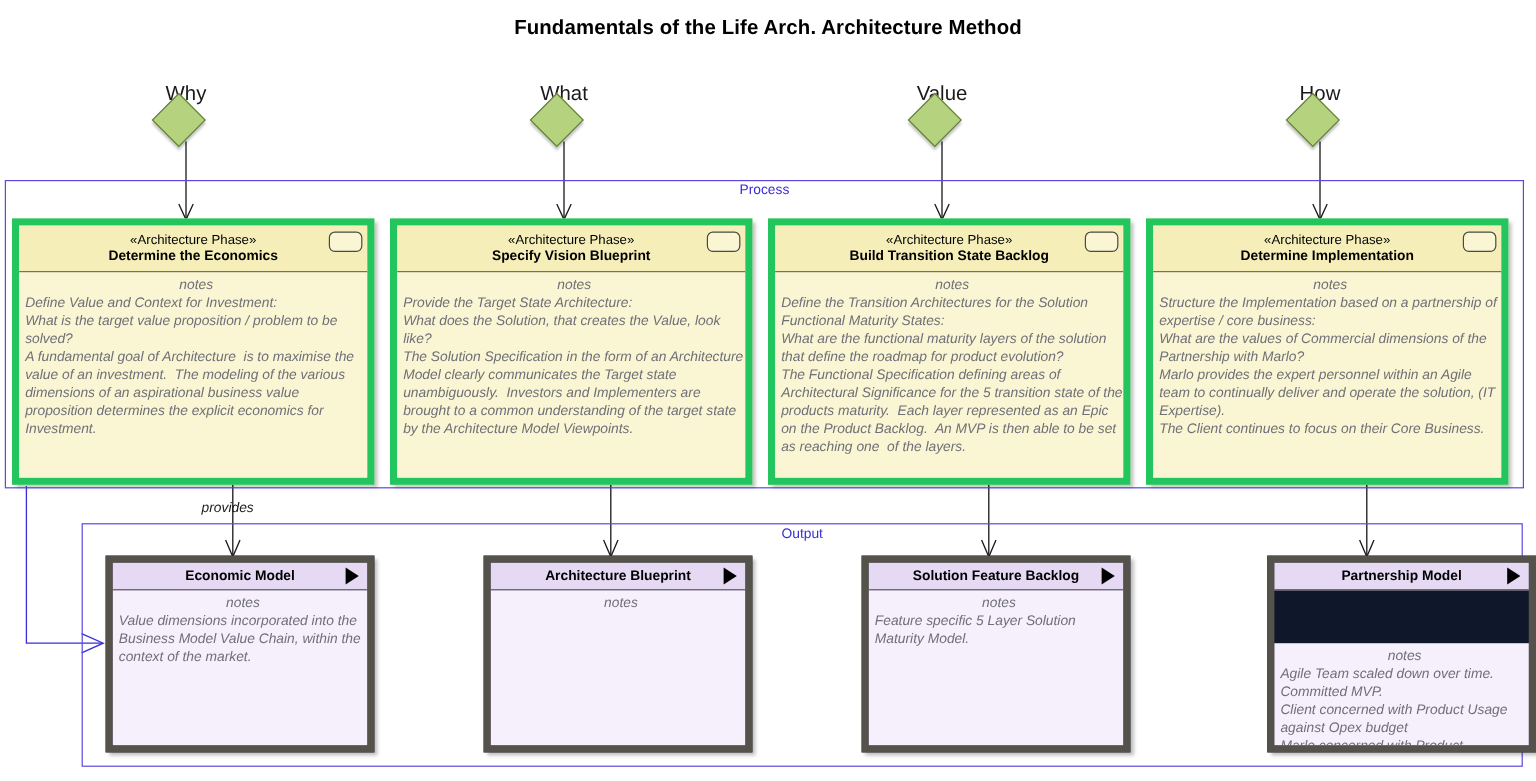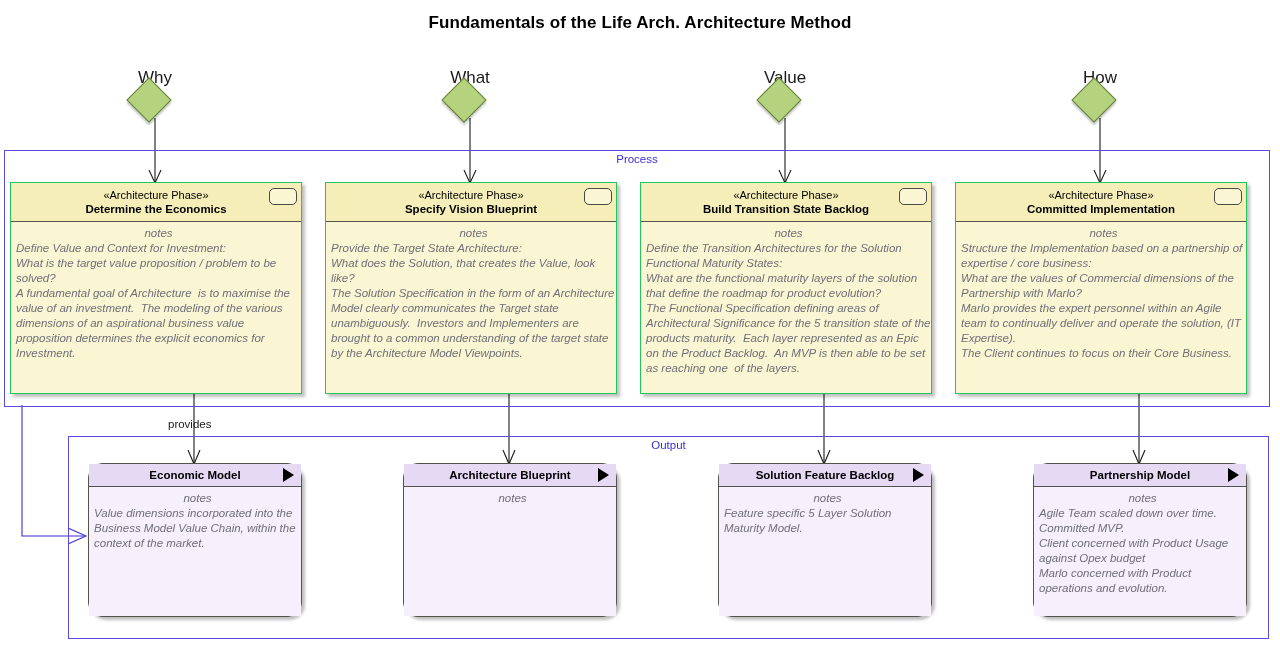--- a/index.html
+++ b/index.html
@@ -37,21 +37,21 @@
   .boundary{
     position:absolute;border:1px solid #5b49e0;background:transparent;
   }
   .boundary-label{
     position:absolute;top:-1px;left:0;width:100%;text-align:center;
     font-size:11.5px;color:#3a2fd6;line-height:18px;
   }
 
   
   .node{
-    position:absolute;border:1px solid #22c55e;background:#fff;
+    position:absolute;border:6px solid #22c55e;background:#fff;
     box-shadow:3px 3px 3px rgba(0,0,0,.25);
     display:flex;flex-direction:column;
   }
   .node .hd{
     position:relative;border-bottom:1px solid #55524b;
     padding:5px 4px 5px 4px;text-align:center;
   }
   .node .stereo{font-size:11px;color:#000;line-height:14px;}
   .node .name{font-size:11.5px;font-weight:bold;color:#000;line-height:14px;}
   .node .body{
@@ -69,21 +69,21 @@
   
   .node.phase{background:#f7f0c0;}
   .node.phase .hd{background:#f5eeb8;}
   .node.phase .body{background:#faf5d2;}
   .proc-icon{
     position:absolute;right:4px;top:5px;width:26px;height:15px;
     border:1.3px solid #4a4a46;border-radius:5px;background:#faf5d2;
   }
 
   
-  .node.output{background:#0f172a;border-color:#55524b;border-radius:15px;}
+  .node.output{background:#0f172a;border-color:#55524b;}
   .node.output .hd{background:#e6d9f4;padding:4px 4px 4px 4px;}
   .node.output .name{font-size:11.5px;font-weight:bold;}
   .node.output .body{background:#f6effc;}
   .tri-icon{
     position:absolute;right:7px;top:50%;transform:translateY(-50%);
     width:0;height:0;border-left:11px solid #000;
     border-top:7px solid transparent;border-bottom:7px solid transparent;
   }
 
   .edge-label{
@@ -188,33 +188,33 @@
       <div class="notes-cap">notes</div>
       <div class="notes">Define the Transition Architectures for the Solution Functional Maturity States:
 What are the functional maturity layers of the solution that define the roadmap for product evolution?
 The Functional Specification defining areas of Architectural Significance for the 5 transition state of the products maturity.  Each layer represented as an Epic on the Product Backlog.  An MVP is then able to be set as reaching one  of the layers.</div>
     </div>
   </div>
 
   <div class="node phase" style="left:955px;top:182px;width:290px;height:210px;">
     <div class="hd">
       <div class="stereo">«Architecture Phase»</div>
-      <div class="name">Committed Implementation</div>
+      <div class="name">Determine Implementation</div>
       <div class="proc-icon"></div>
     </div>
     <div class="body">
       <div class="notes-cap">notes</div>
       <div class="notes">Structure the Implementation based on a partnership of expertise / core business:
 What are the values of Commercial dimensions of the Partnership with Marlo?
 Marlo provides the expert personnel within an Agile team to continually deliver and operate the solution, (IT Expertise).
 The Client continues to focus on their Core Business.</div>
     </div>
   </div>
 
-  <div class="edge-label" style="left:168px;top:418px;">provides</div>
+  <div class="edge-label" style="left:168px;top:418px;font-style:italic;">provides</div>
 
   <div class="node output" style="left:88px;top:463px;width:212px;height:152px;">
     <div class="hd">
       <div class="name">Economic Model</div>
       <div class="tri-icon"></div>
     </div>
     <div class="body">
       <div class="notes-cap">notes</div>
       <div class="notes">Value dimensions incorporated into the Business Model Value Chain, within the context of the market.</div>
     </div>
@@ -234,21 +234,21 @@
     <div class="hd">
       <div class="name">Solution Feature Backlog</div>
       <div class="tri-icon"></div>
     </div>
     <div class="body">
       <div class="notes-cap">notes</div>
       <div class="notes">Feature specific 5 Layer Solution Maturity Model.</div>
     </div>
   </div>
 
-  <div class="node output" style="left:1033px;top:463px;width:212px;height:152px;">
+  <div class="node output" style="left:1056px;top:463px;width:212px;height:152px;gap:44px;">
     <div class="hd">
       <div class="name">Partnership Model</div>
       <div class="tri-icon"></div>
     </div>
     <div class="body">
       <div class="notes-cap">notes</div>
       <div class="notes">Agile Team scaled down over time.
 Committed MVP.
 Client concerned with Product Usage against Opex budget
 Marlo concerned with Product operations and evolution.</div>

